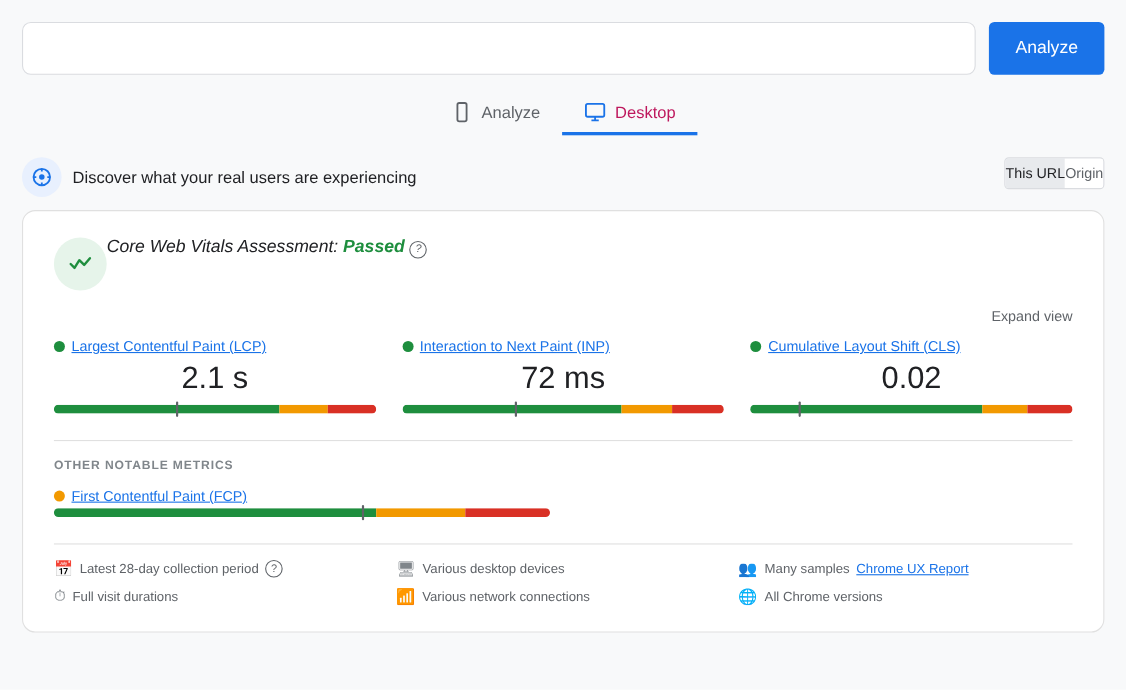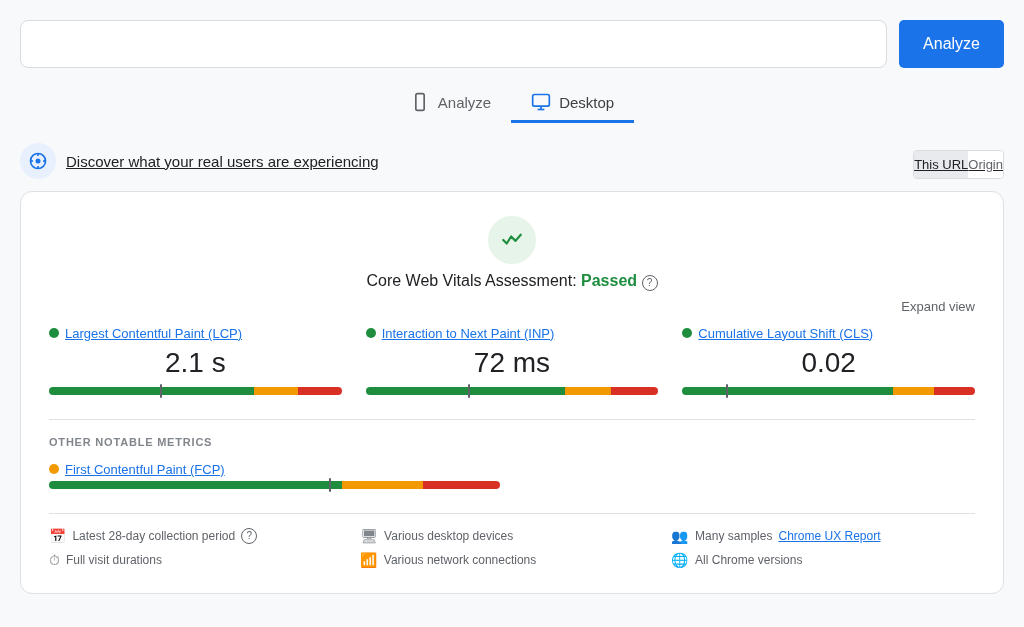--- a/index.html
+++ b/index.html
@@ -54,33 +54,32 @@
       font-size: 15px;
       cursor: pointer;
       border-bottom: 3px solid transparent;
       color: #5f6368;
       background: none;
       border-top: none;
       border-left: none;
       border-right: none;
     }
     .device-tab.active {
-      color: #404040;
+      color: #be185d;
       border-bottom: 3px solid #1a73e8;
       font-weight: 500;
       justify-content: center;
     }
     .device-tab svg { width: 20px; height: 20px; }
 
     .discover-bar {
       display: flex;
-      align-items: flex-end;
+      align-items: flex-start;
       justify-content: space-between;
       margin-bottom: 12px;
-      text-decoration: underline;
     }
     .discover-left {
       display: flex;
       align-items: center;
       gap: 10px;
     }
     .discover-icon {
       width: 36px;
       height: 36px;
       border-radius: 50%;
@@ -116,23 +115,23 @@
 
     .main-card {
       background: #fff;
       border: 1px solid #e0e0e0;
       border-radius: 12px;
       padding: 24px 28px;
     }
 
     .core-vitals-header {
       display: flex;
-      flex-direction: column;
-      align-items: center;
+      flex-direction: row;
       margin-bottom: 8px;
+      font-style: italic;
     }
     .cwv-icon {
       width: 48px;
       height: 48px;
       border-radius: 50%;
       background: #e6f4ea;
       display: flex;
       align-items: center;
       justify-content: center;
       margin-bottom: 8px;

